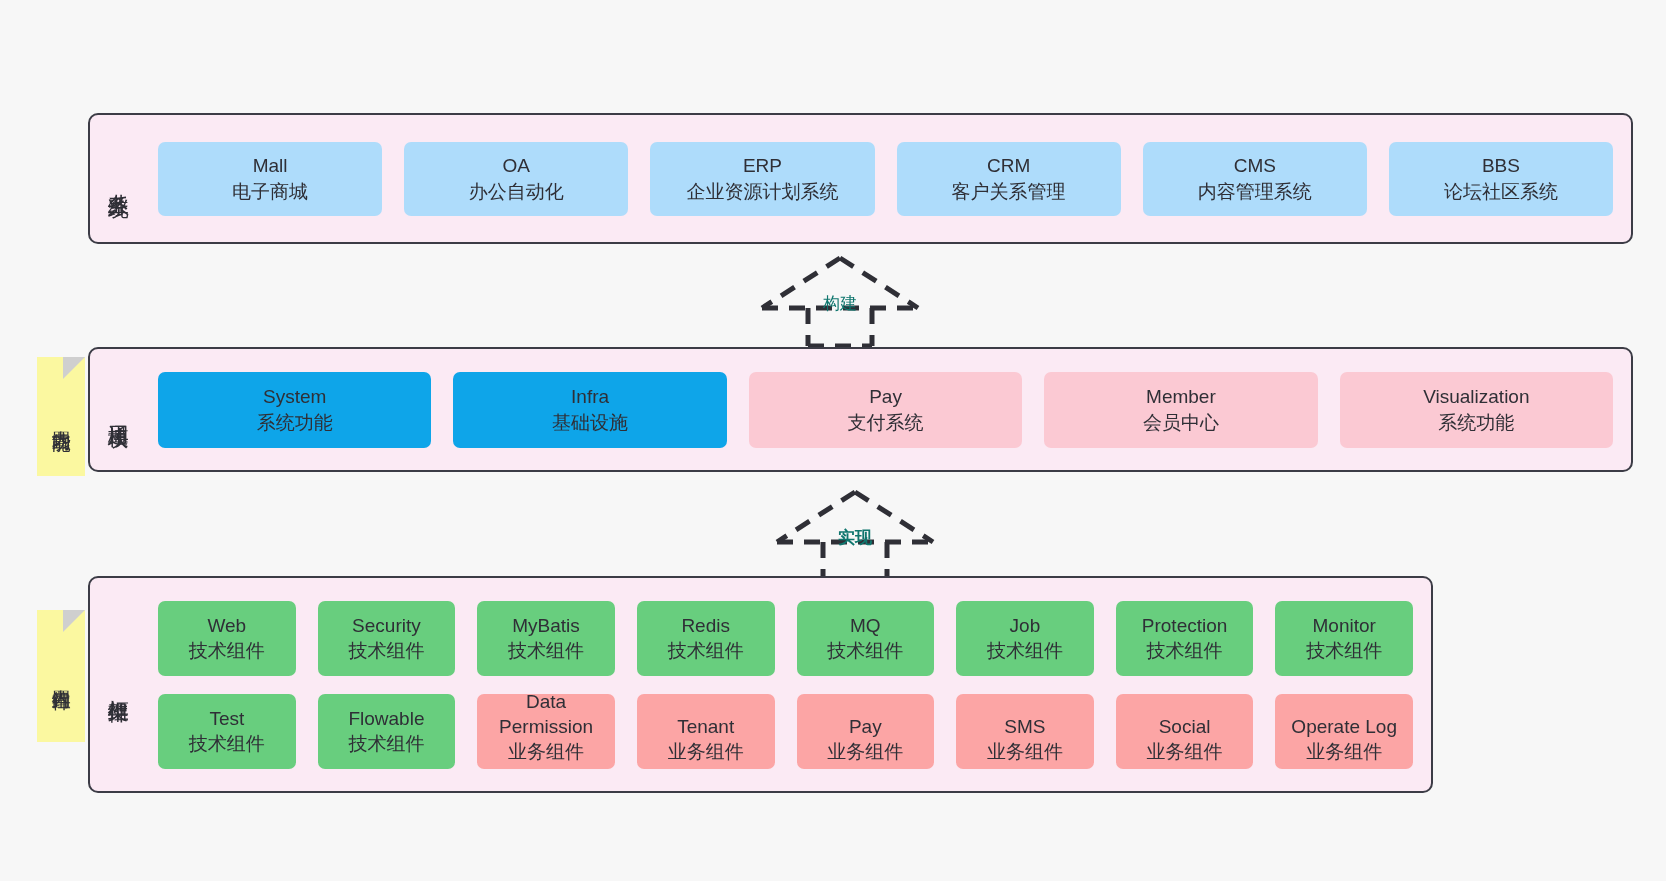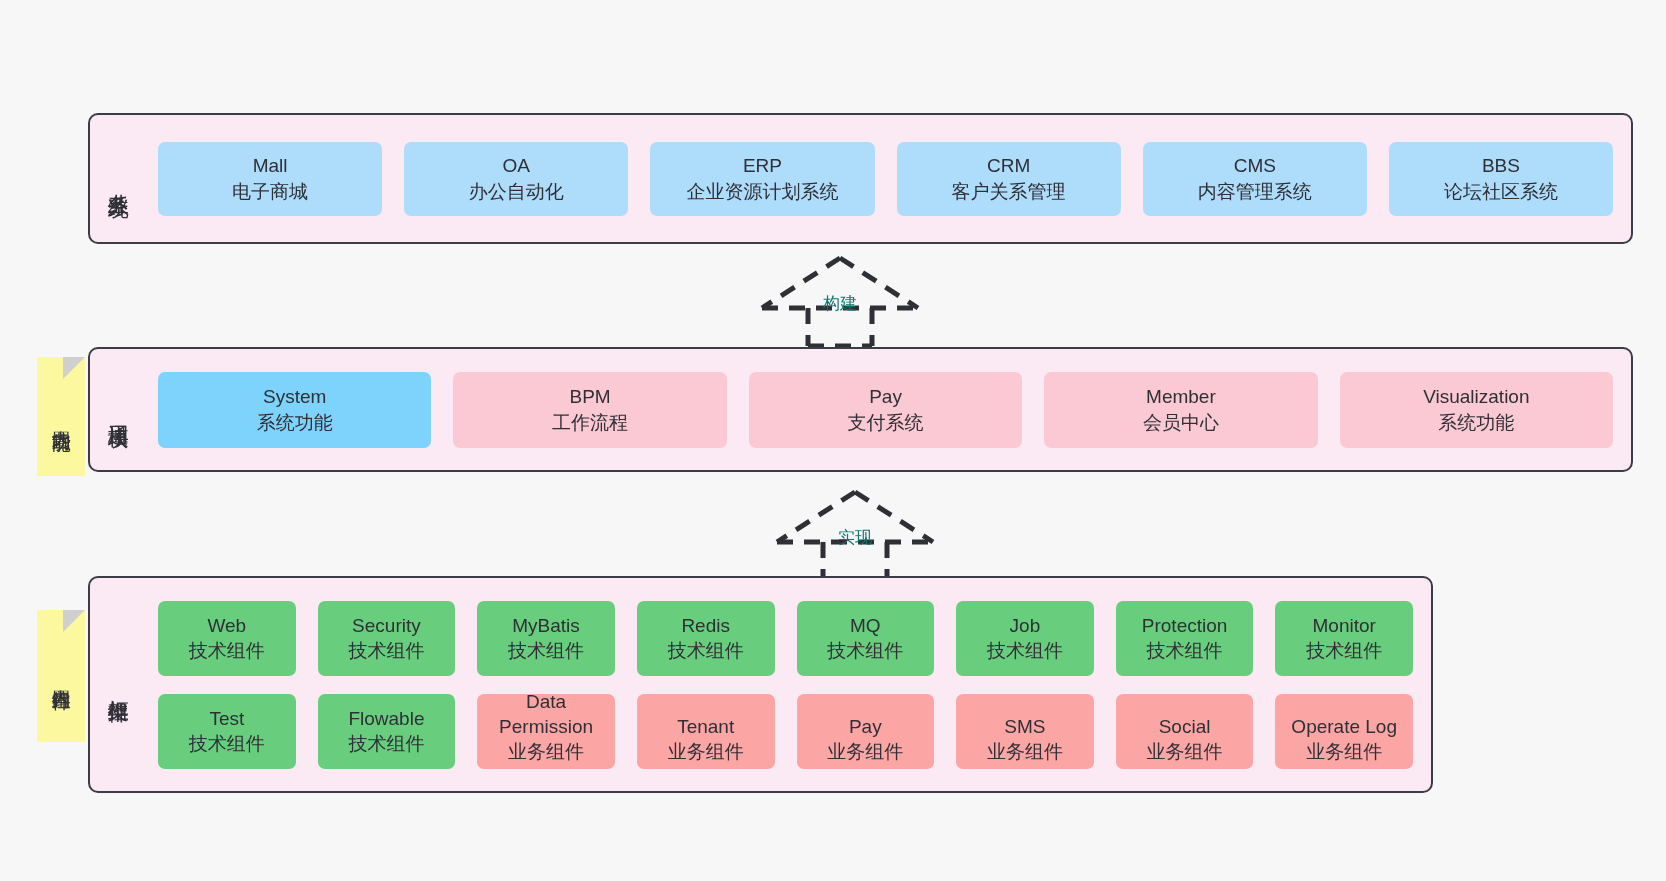--- a/index.html
+++ b/index.html
@@ -76,21 +76,21 @@
     line-height: 1.32;
     color: #2f2f36;
     box-sizing: border-box;
     padding: 4px 6px;
     user-select: none;
   }
   .box .t-en { display: block; }
   .box .t-cn { display: block; }
 
   .c-blue        { background: #aedcfb; }
-  .c-red         { background: #7dd3fc; }
+  .c-red         { background: #0ea5e9; }
   .c-pink        { background: #fbc9d3; }
   .c-green       { background: #68ce7e; }
   .c-green-light { background: #fca5a5; justify-content: flex-end; }
 
   
   #layer-business { left: 88px;  top: 113px; width: 1545px; height: 131px; }
   #layer-common   { left: 88px;  top: 347px; width: 1545px; height: 125px; }
   #layer-frame    { left: 88px;  top: 576px; width: 1345px; height: 217px; }
 
   #layer-business .box  { height: 74px; }
@@ -138,21 +138,21 @@
     left: 0; right: 0;
     top: 36px;
     text-align: center;
     font-size: 17px;
     color: #0f766e;
     background: transparent;
     user-select: none;
     pointer-events: none;
   }
   #arrow-build    { left: 760px; top: 256px; }
-  #arrow-implement{ left: 775px; top: 490px; }
+  #arrow-implement{ left: 775px; top: 490px; font-weight: bold; }
 </style>
 </head>
 <body>
 
 <div id="canvas">
 
   <div class="layer" id="layer-business">
     <div class="layer-label">业务系统</div>
     <div class="layer-body">
       <div class="row">
@@ -202,23 +202,23 @@
     <span>内置功能</span>
   </div>
   <div class="layer" id="layer-common">
     <div class="layer-label">通用模块</div>
     <div class="layer-body">
       <div class="row">
         <div class="box c-red">
           <span class="t-en">System</span>
           <span class="t-cn">系统功能</span>
         </div>
-        <div class="box c-pink">
-          <span class="t-en">BPM</span>
-          <span class="t-cn">工作流程</span>
+        <div class="box c-red">
+          <span class="t-en">Infra</span>
+          <span class="t-cn">基础设施</span>
         </div>
         <div class="box c-pink">
           <span class="t-en">Pay</span>
           <span class="t-cn">支付系统</span>
         </div>
         <div class="box c-pink">
           <span class="t-en">Member</span>
           <span class="t-cn">会员中心</span>
         </div>
         <div class="box c-pink">

